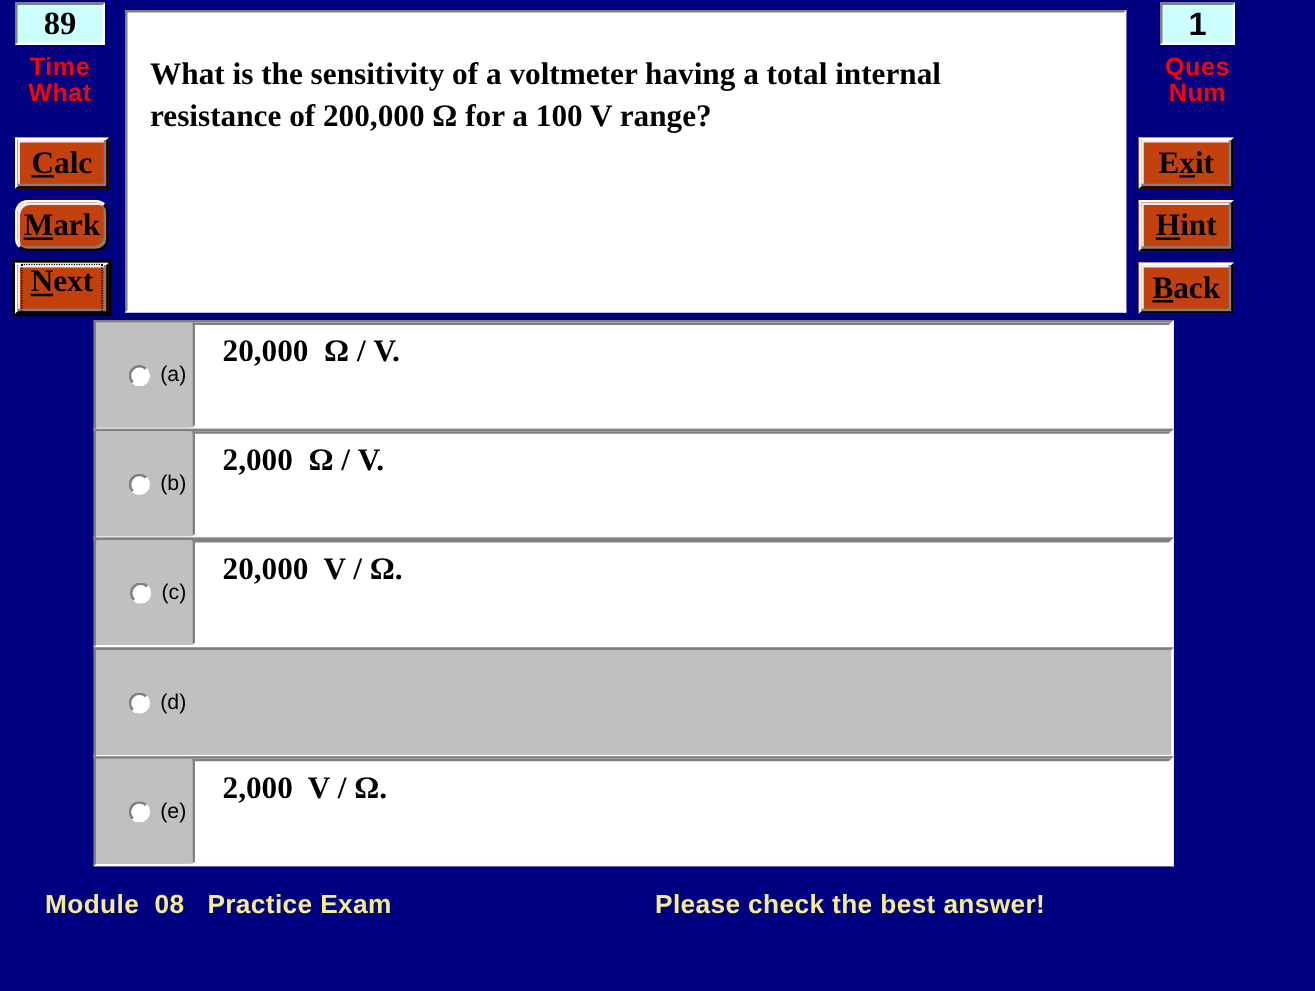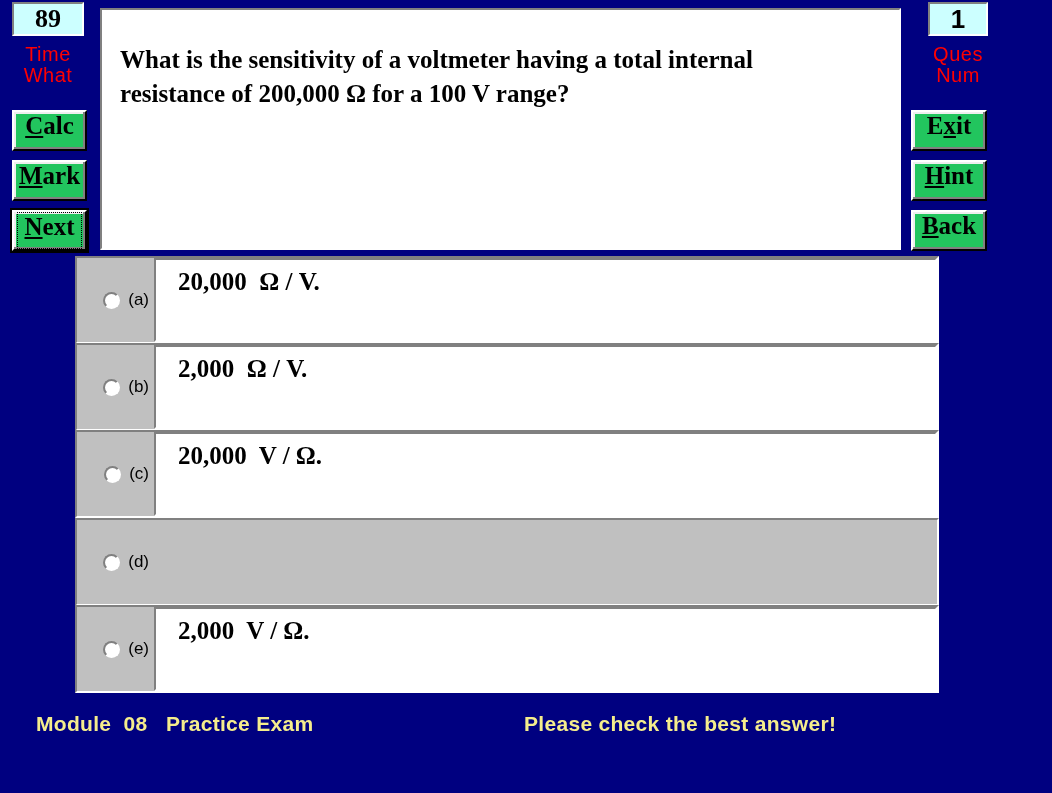--- a/index.html
+++ b/index.html
@@ -13,32 +13,33 @@
     height: 793px;
     position: relative;
     overflow: hidden;
     font-family: "Liberation Sans", sans-serif;
     -webkit-font-smoothing: none;
   }
 
   
   .btn {
     position: absolute;
-    background: #22c55e;
+    background: #c2410c;
     border-top: 2px solid #ffffff;
     border-left: 2px solid #ffffff;
     border-right: 2px solid #000000;
     border-bottom: 2px solid #000000;
     box-shadow: inset -2px -2px 0 #808080, inset 2px 2px 0 #efefef;
     box-sizing: border-box;
     font-family: "Liberation Serif", serif;
     font-weight: bold;
     font-size: 25px;
     color: #000000;
     display: flex;
+    align-items: center;
     justify-content: center;
     cursor: default;
     letter-spacing: 0px;
   }
   .btn .accel { text-decoration: underline; }
 
   .btn.default-btn {
     border-top: 2px solid #ffffff;
     border-left: 2px solid #ffffff;
     border-right: 2px solid #000000;
@@ -68,21 +69,21 @@
     font-family: "Liberation Sans", sans-serif;
     font-weight: bold;
     font-size: 26px;
     color: #000000;
   }
 
   .redlabel {
     position: absolute;
     color: #ff0000;
     font-family: "Liberation Sans", sans-serif;
-    font-weight: normal;
+    font-weight: bold;
     font-size: 20px;
     line-height: 21px;
     text-align: center;
     letter-spacing: 0.5px;
   }
 
   
   #question-panel {
     position: absolute;
     left: 100px;
@@ -198,21 +199,21 @@
 </div>
 <div class="redlabel" style="left:12px; top:44px; width:72px;">
   <div>Time</div>
   <div>What</div>
 </div>
 
 <div class="btn" style="left:12px; top:110px; width:75px; height:41px;">
   <span><span class="accel">C</span><span>alc</span></span>
 </div>
 
-<div class="btn" style="left:12px; top:160px; width:75px; height:41px;">
+<div class="btn" style="left:12px; top:160px; width:75px; height:41px;border-radius:10px;">
   <span><span class="accel">M</span><span>ark</span></span>
 </div>
 
 <div class="btn default-btn" style="left:12px; top:210px; width:75px; height:41px;">
   <span class="focusring"><span class="accel">N</span><span>ext</span></span>
 </div>
 
 <div id="question-panel">
   <div id="question-text">What is the sensitivity of a voltmeter having a total internal
 resistance of  200,000 Ω   for a  100 V  range?</div>

